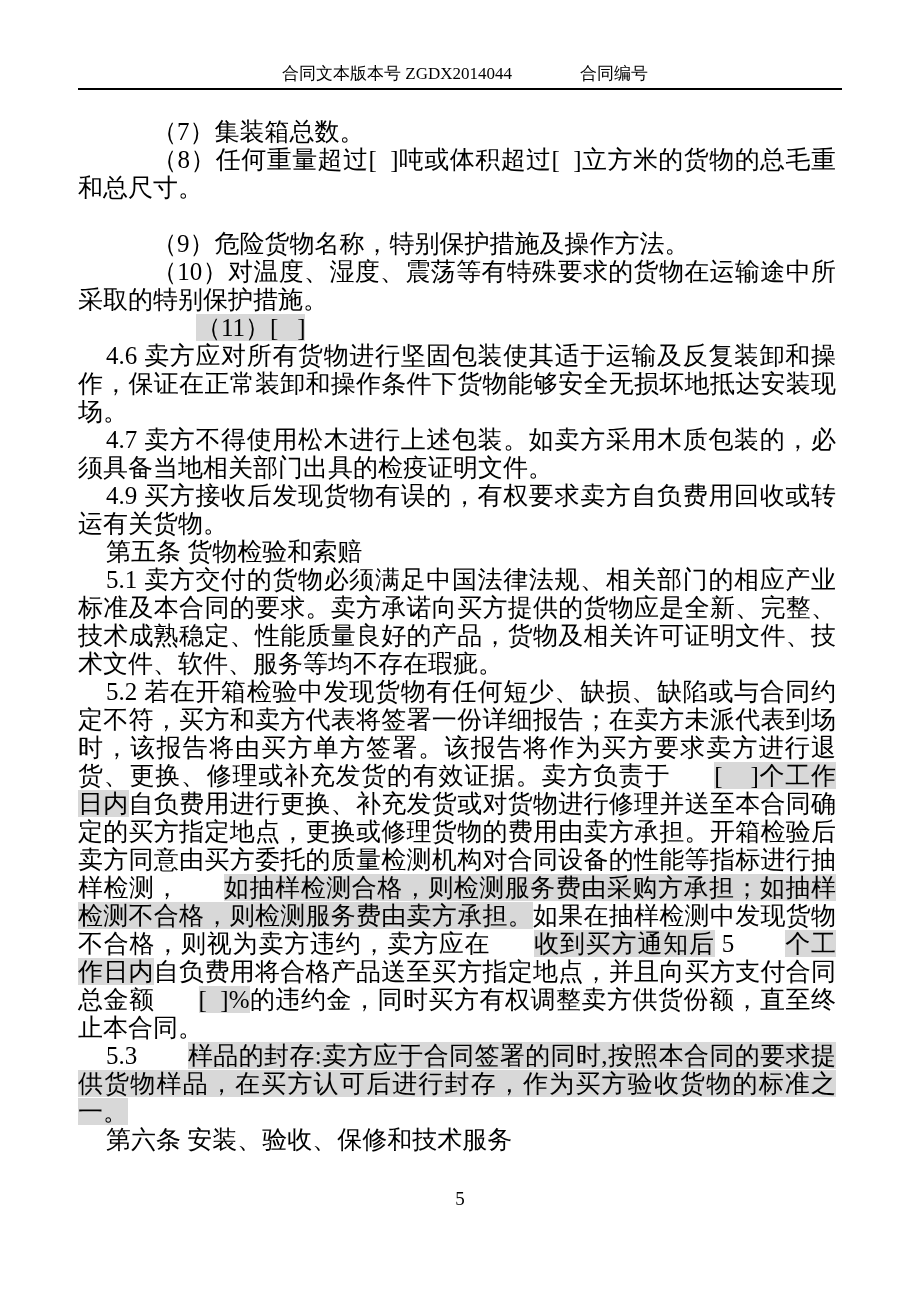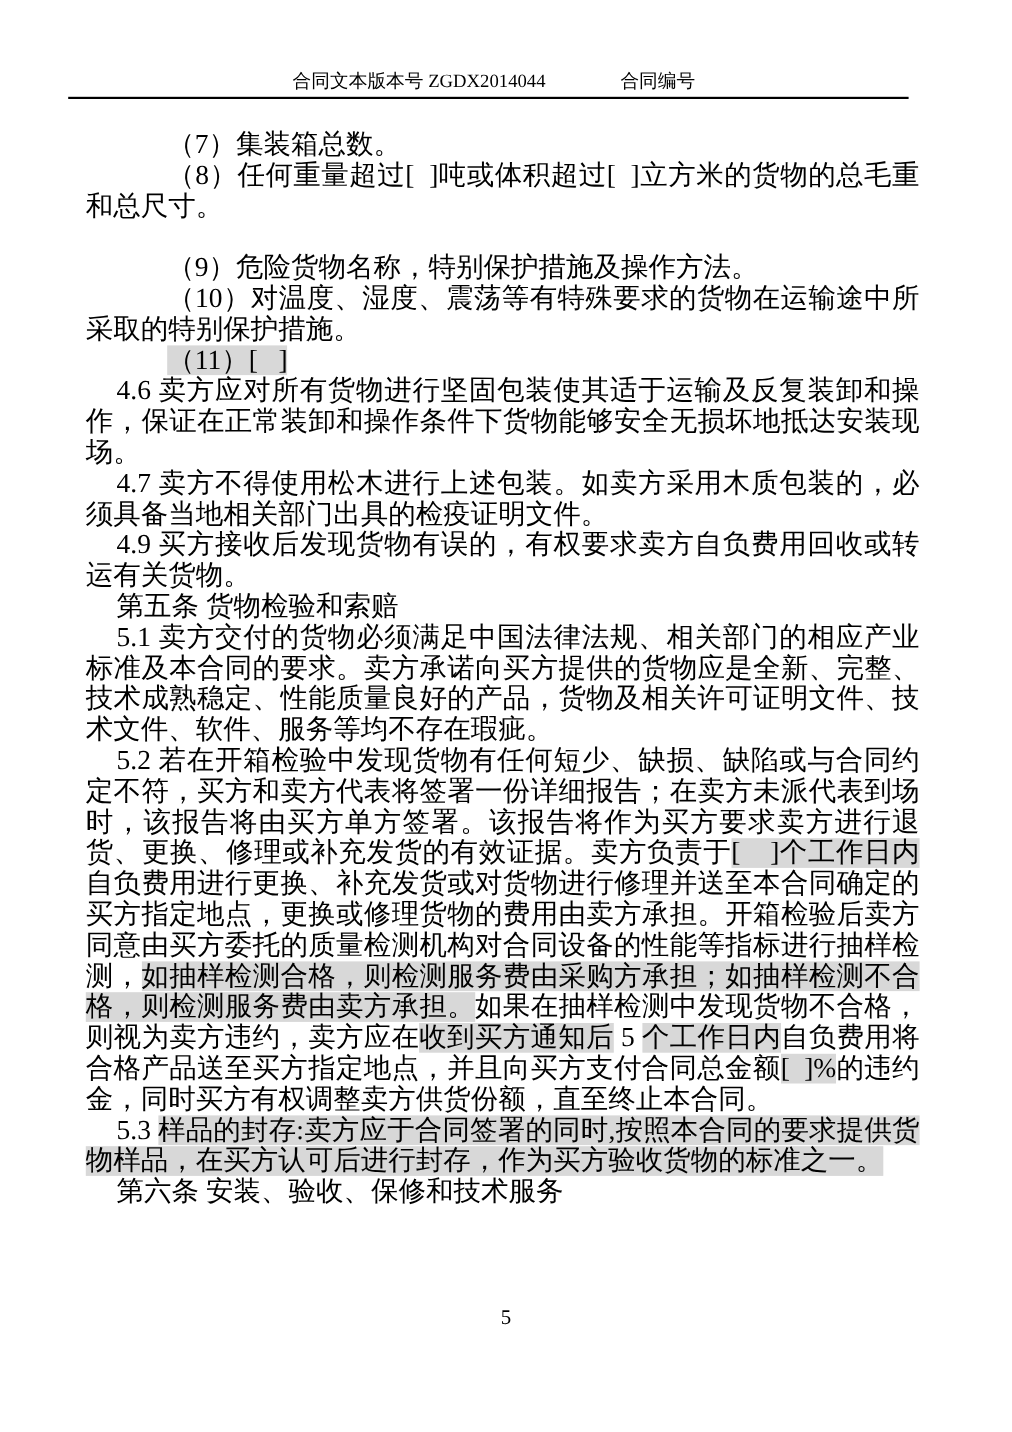--- a/index.html
+++ b/index.html
@@ -6,39 +6,39 @@
   .page {
     position:relative;
     width:920px; height:1302px;
     background:#ffffff;
     font-family:"Liberation Serif","DejaVu Serif",serif;
     color:#000000;
     overflow:hidden;
   }
   .header {
     position:absolute;
-    top:60px; left:62px; width:764px; height:28px;
+    top:60px; left:78px; width:764px; height:28px;
     border-bottom:2px solid #000000;
     font-size:17px;
   }
   .header .version { position:absolute; left:204px; top:2px; white-space:nowrap; }
   .header .contract-no { position:absolute; left:502px; top:2px; white-space:nowrap; }
   .doc-body {
     position:absolute;
     top:118px; left:78px; width:758px;
     font-size:25px;
     line-height:28px;
     text-align:justify;
   }
   .doc-body p { margin:0; padding:0; }
   p.subitem { text-indent:74px; }
   p.para    { text-indent:28px; }
   p.heading { text-indent:28px; font-weight:normal; }
   p.blank   { text-indent:0; }
-  .hl { background:#d8d8d8; }
+  .hl { background:#d8d8d8;margin-left:44px; }
   .page-number {
     position:absolute;
     top:1188px; left:0; width:100%;
     text-align:center;
     font-size:19px;
   }
 </style>
 </head>
 <body>
 

